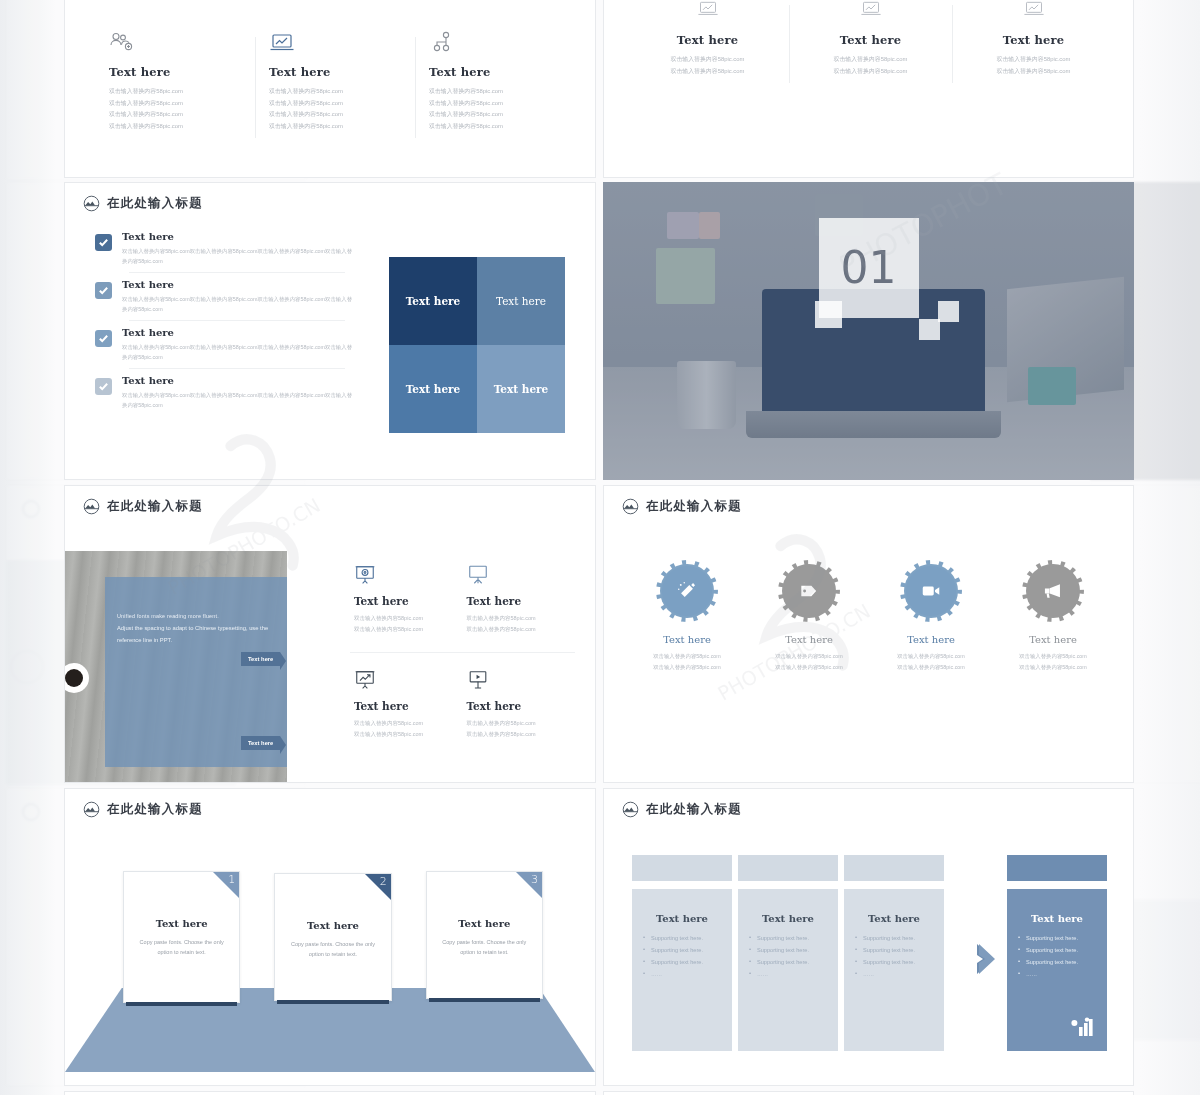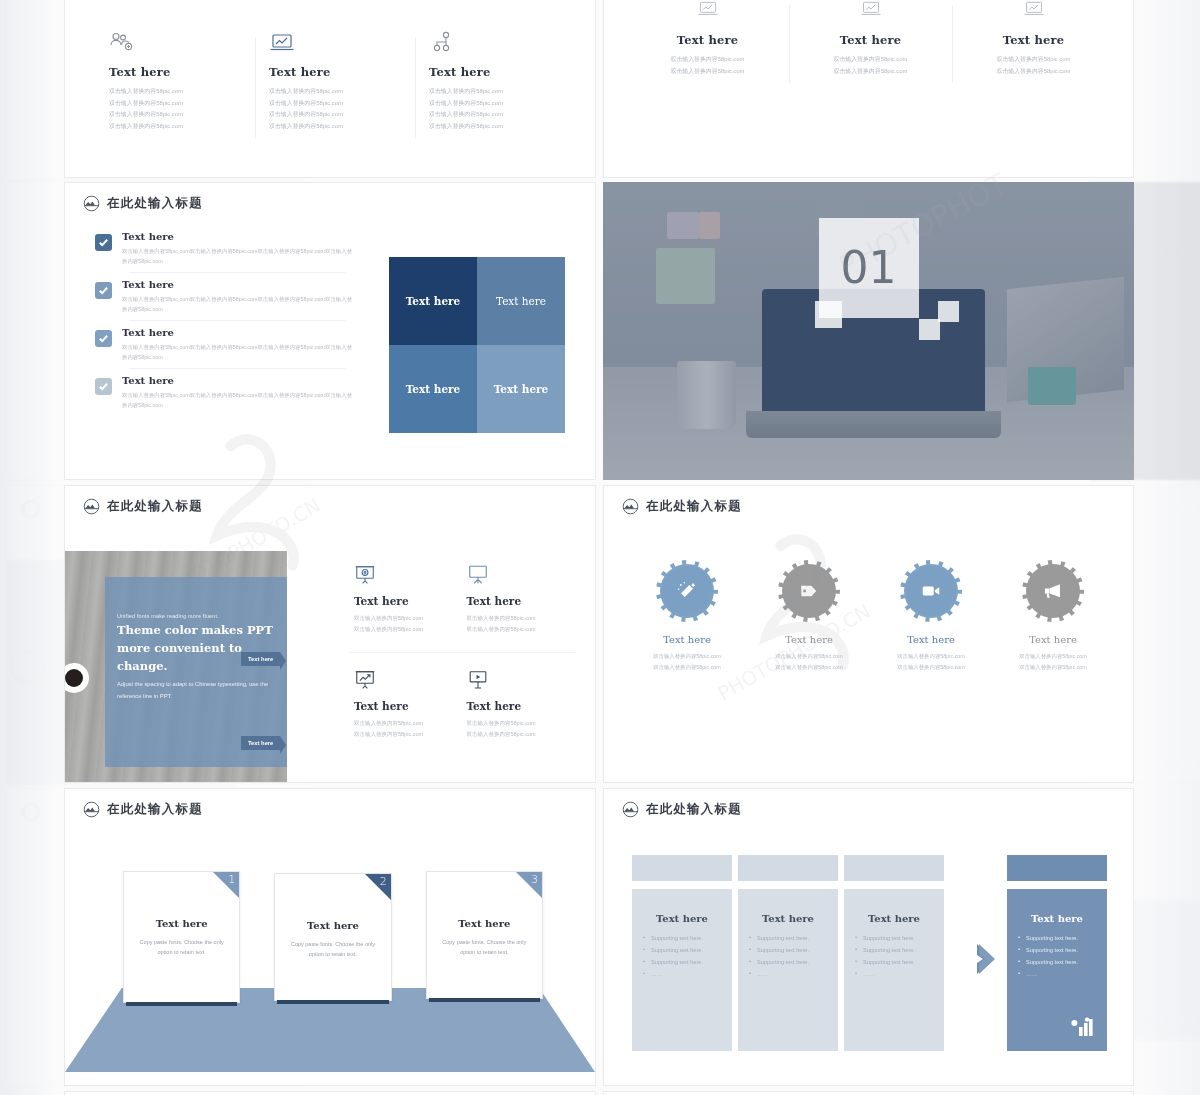--- a/index.html
+++ b/index.html
@@ -435,21 +435,20 @@
         </span>
         <span class="sl-title">在此处输入标题</span>
       </div>
 
       <div class="ph-panel">
         <div class="ph-wood"></div>
         <div class="ph-coffee"></div>
         <div class="ph-over">
           <div class="ph-over-h">
             <div class="ov-sm">Unified fonts make reading more fluent.</div>
-            <div class="ov-big">Theme color makes PPT more convenient to change.</div>
             <div class="ov-p">Adjust the spacing to adapt to Chinese typesetting, use the reference line in PPT.</div>
           </div>
         </div>
         <div class="tagbox" style="left:176px; top:101px;">Text here</div>
         <div class="tagbox" style="left:176px; top:185px;">Text here</div>
       </div>
 
       <div class="ic4">
         <div class="ic4-cell top">
           <div class="ic4-ic">

